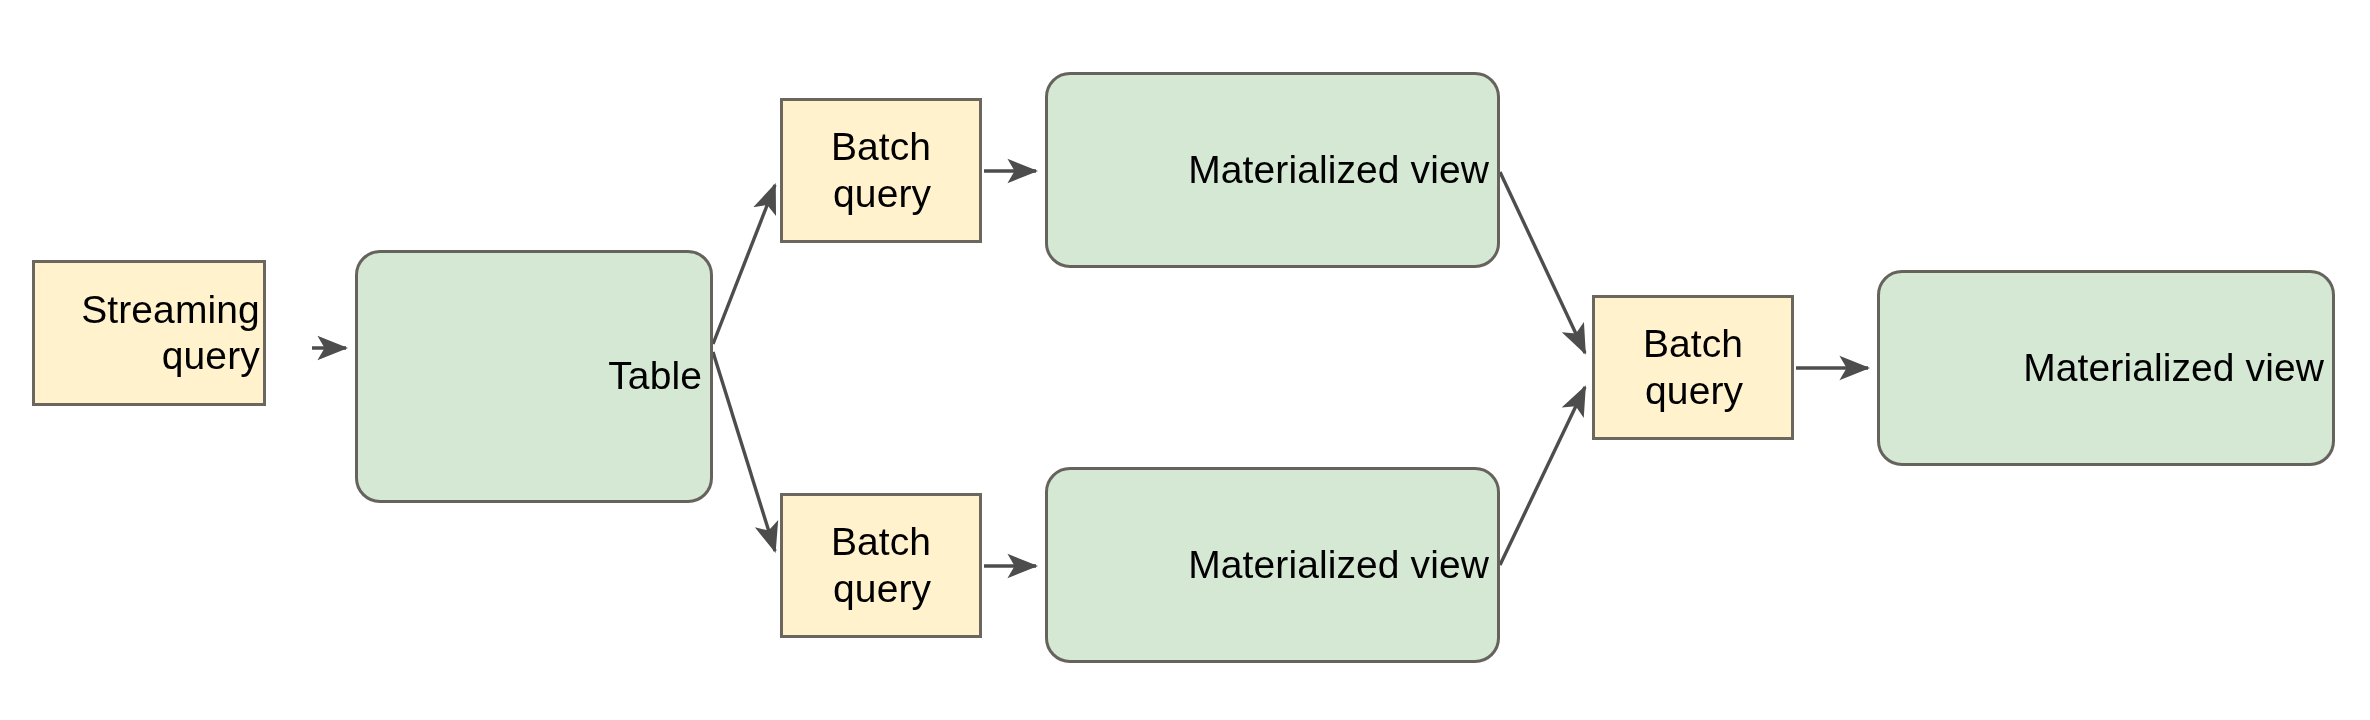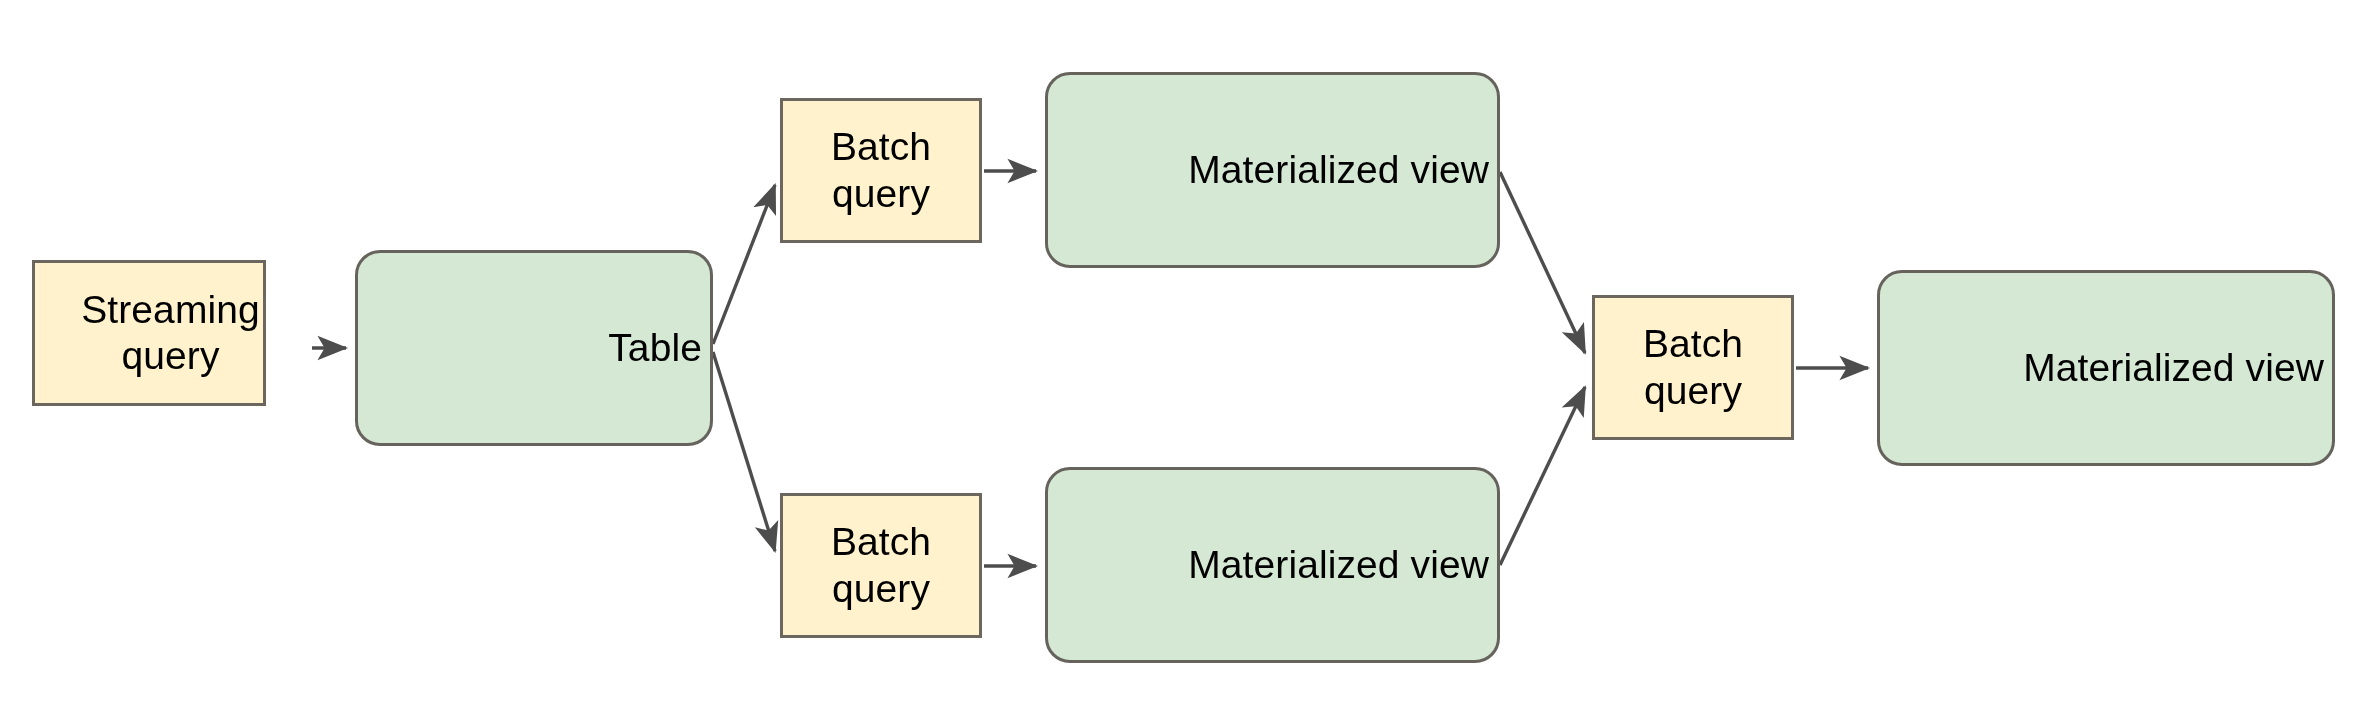--- a/index.html
+++ b/index.html
@@ -34,20 +34,21 @@
     color: #000000;
     font-size: 39px;
     line-height: 1.18;
     letter-spacing: 0.1px;
     white-space: pre-line;
   }
   .node.process {
     background: #fff2cc;
     border-color: #6b675f;
     border-radius: 0;
+    text-align: right;
   }
   .node.store {
     background: #d5e8d4;
     border-color: #66625c;
     border-radius: 25px;
     justify-content: flex-end;
   }
   .node-label {
     display: block;
     padding: 0 8px;
@@ -72,21 +73,21 @@
         <path d="M 984 566 L 1036 566" stroke-linecap="butt"></path>
         <path d="M 1500 172 L 1585 353" stroke-linecap="butt"></path>
         <path d="M 1500 565 L 1585 387" stroke-linecap="butt"></path>
         <path d="M 1796 368 L 1868 368" stroke-linecap="butt"></path>
       </g>
   </svg>
 
   <div id="nodes-group">
       <div class="node process" style="left: 32px; top: 260px; width: 234px; height: 146px; padding-left: 43px;"><span class="node-label">Streaming
 query</span></div>
-      <div class="node store" style="left: 355px; top: 250px; width: 358px; height: 196px;"><span class="node-label">Table</span></div>
+      <div class="node store" style="left: 355px; top: 250px; width: 358px; height: 253px;"><span class="node-label">Table</span></div>
       <div class="node process" style="left: 780px; top: 98px; width: 202px; height: 145px;"><span class="node-label">Batch
 query</span></div>
       <div class="node store" style="left: 1045px; top: 72px; width: 455px; height: 196px;"><span class="node-label">Materialized view</span></div>
       <div class="node process" style="left: 780px; top: 493px; width: 202px; height: 145px;"><span class="node-label">Batch
 query</span></div>
       <div class="node store" style="left: 1045px; top: 467px; width: 455px; height: 196px;"><span class="node-label">Materialized view</span></div>
       <div class="node process" style="left: 1592px; top: 295px; width: 202px; height: 145px;"><span class="node-label">Batch
 query</span></div>
       <div class="node store" style="left: 1877px; top: 270px; width: 458px; height: 196px;"><span class="node-label">Materialized view</span></div>
     </div>

